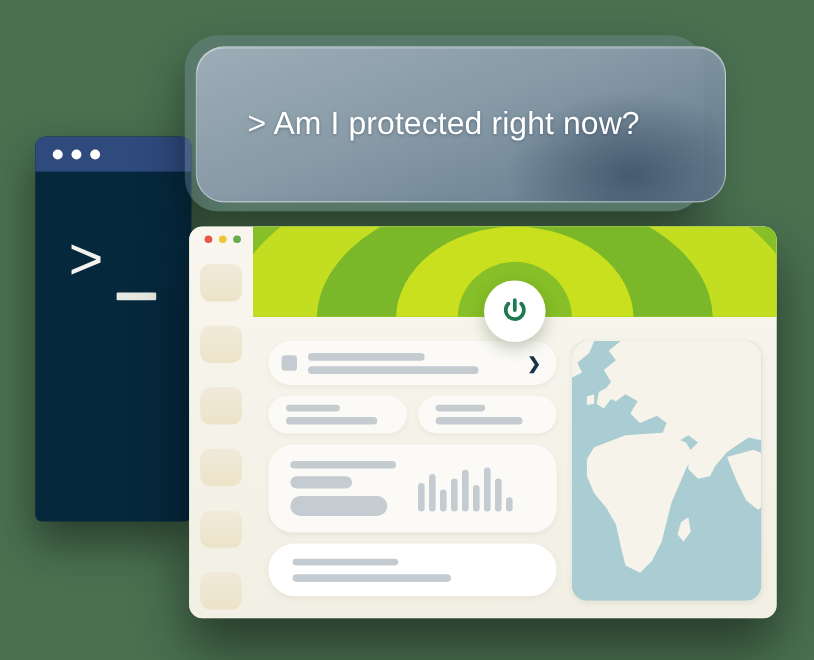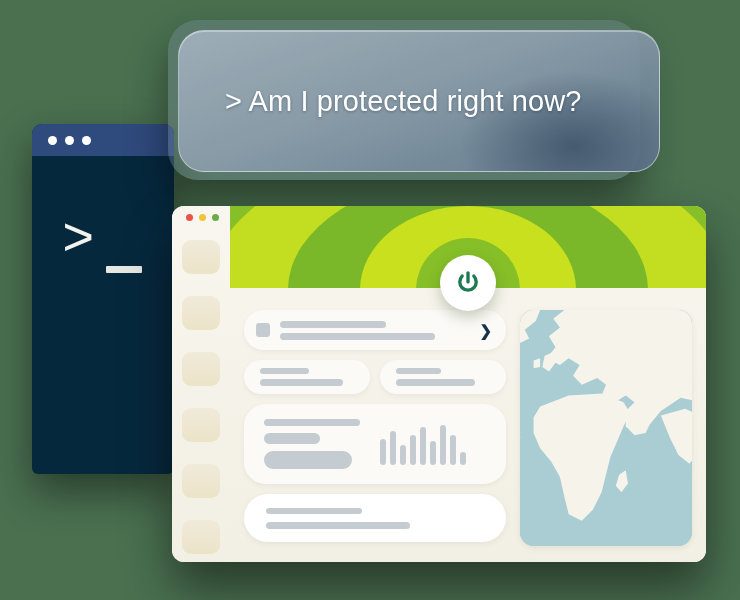--- a/index.html
+++ b/index.html
@@ -32,21 +32,21 @@
     font-family:"Liberation Mono", monospace;
     letter-spacing:-2px;
   }
   .prompt-caret{
     position:absolute;left:74px;top:110px;width:36px;height:7px;
     background:#e8e8e2;border-radius:1px;
   }
 
   
   .glass-wrap{
-    position:absolute;left:168px;top:20px;width:472px;height:160px;
+    position:absolute;left:168px;top:32px;width:472px;height:160px;
     border-radius:30px;
     background:rgba(120,140,158,.34);
     box-shadow:0 22px 42px rgba(0,0,0,.42);
     z-index:5;
   }
   .glass{
     position:absolute;left:10px;top:10px;width:480px;height:140px;
     border-radius:26px;
     background:linear-gradient(160deg,
        rgba(163,178,190,.92) 0%,

